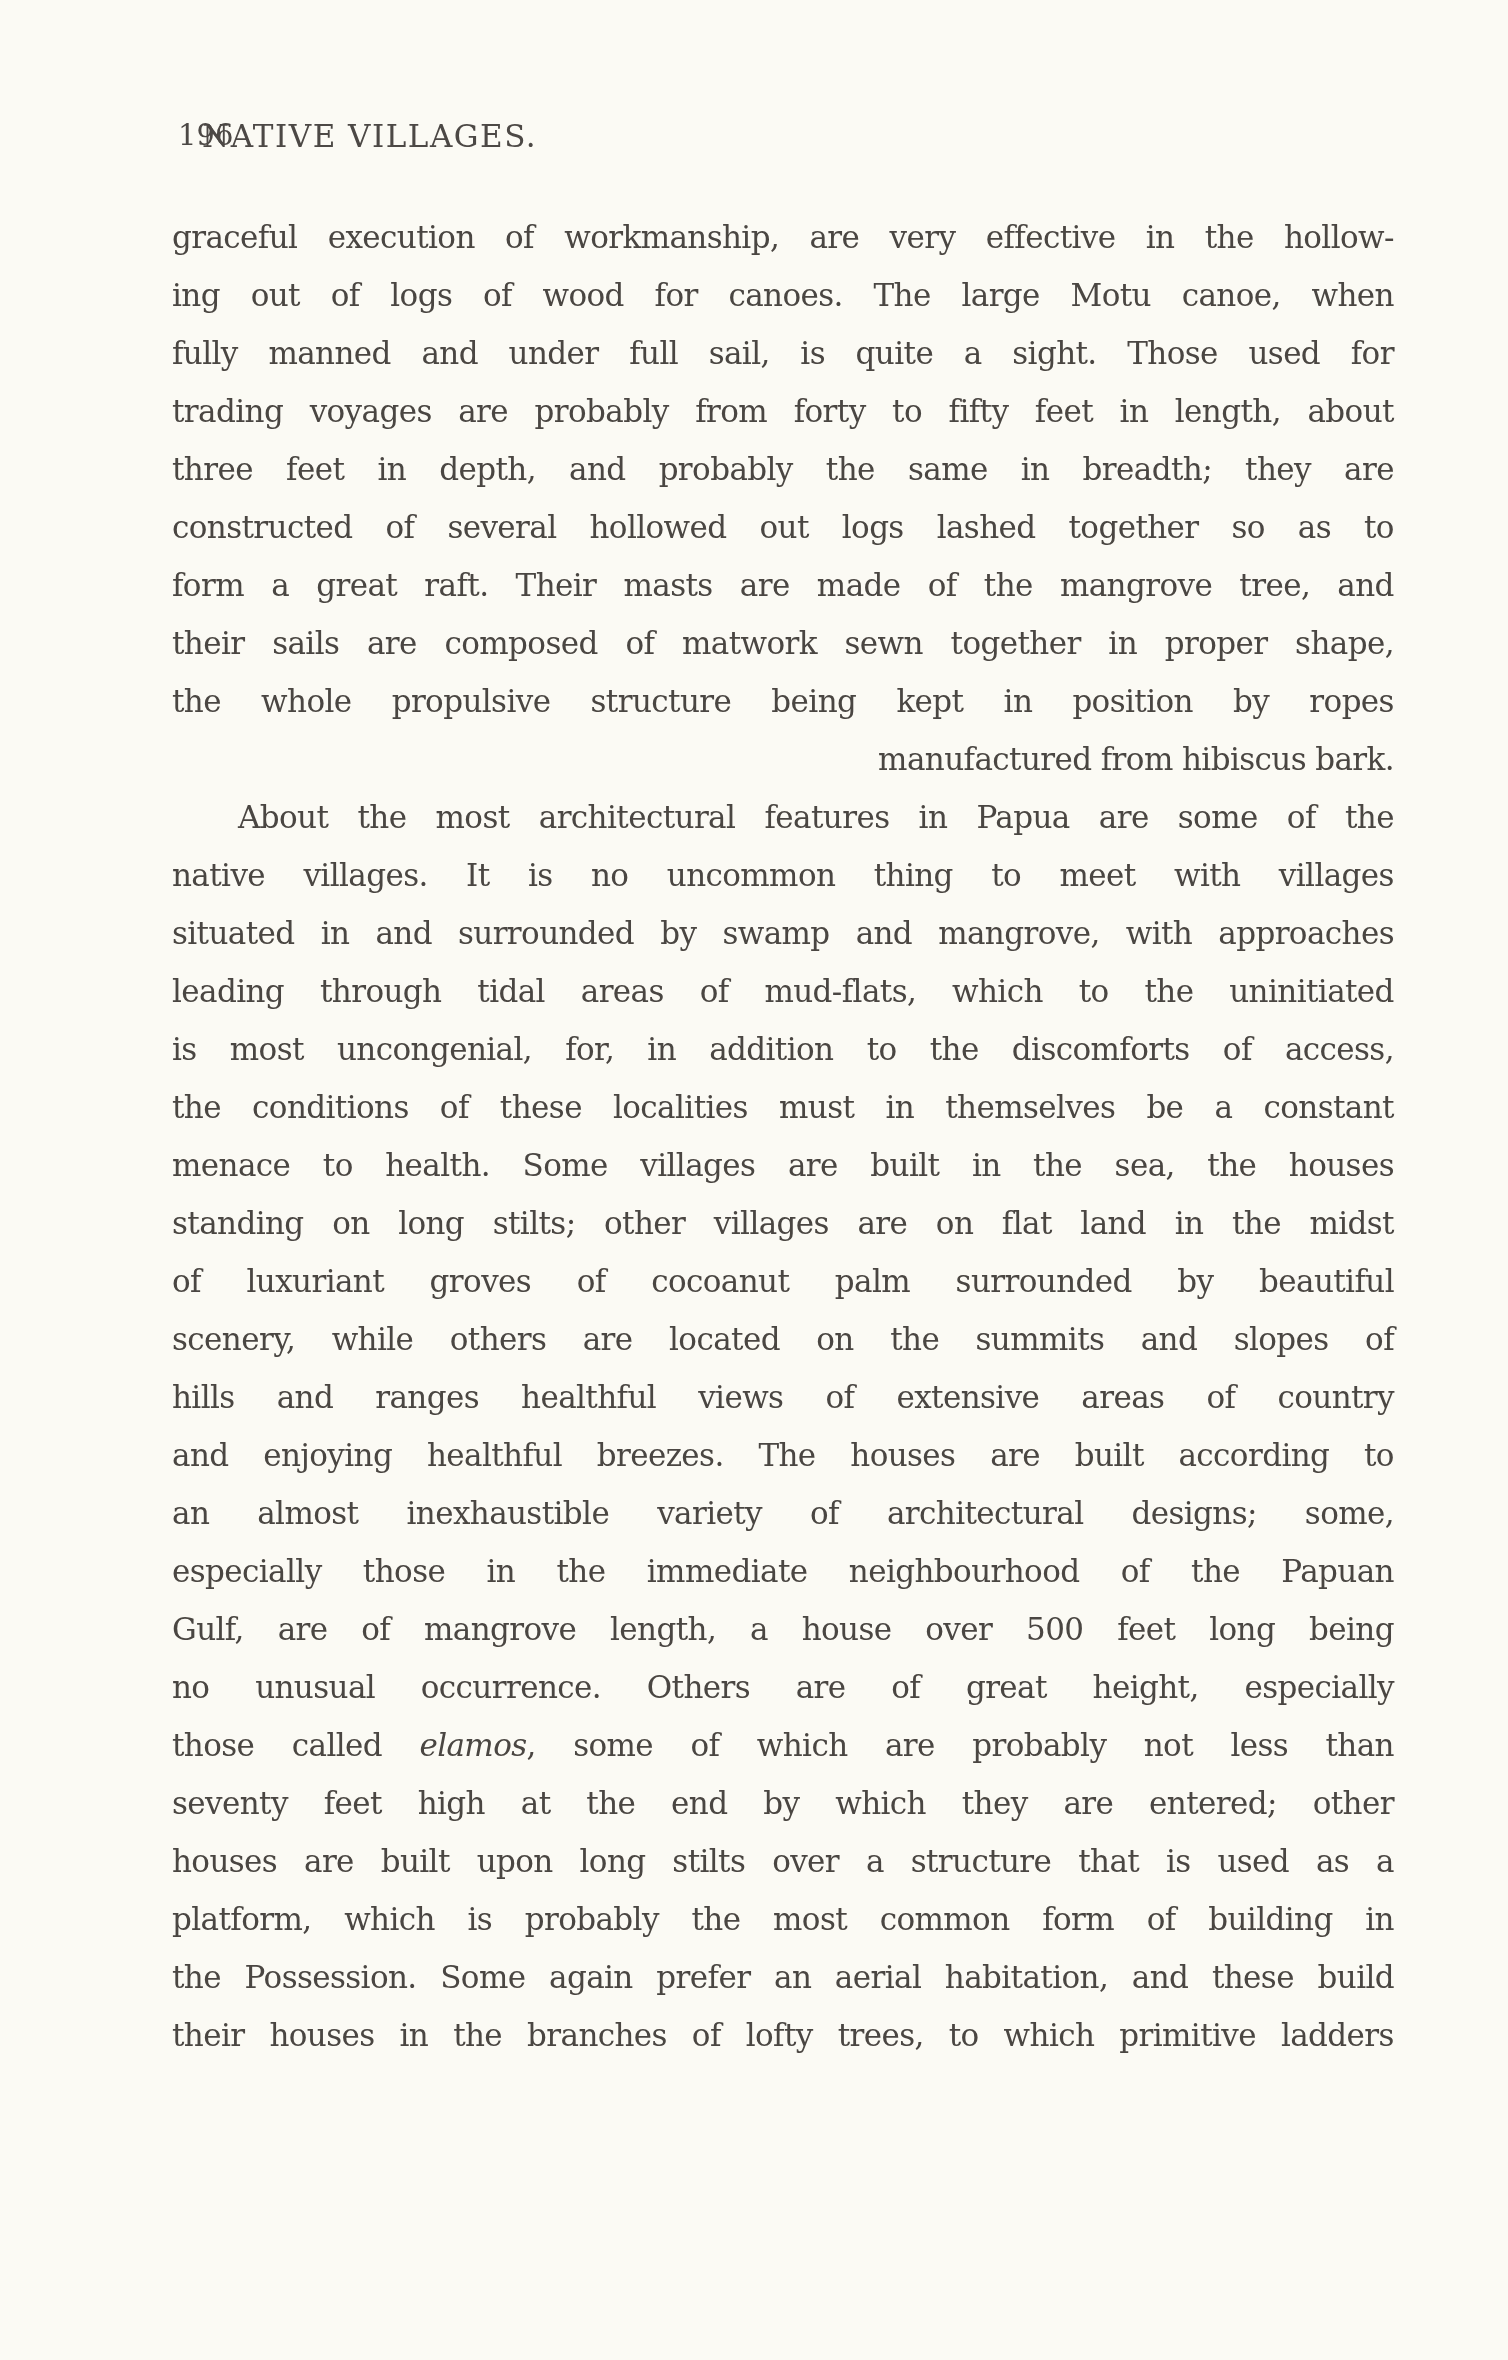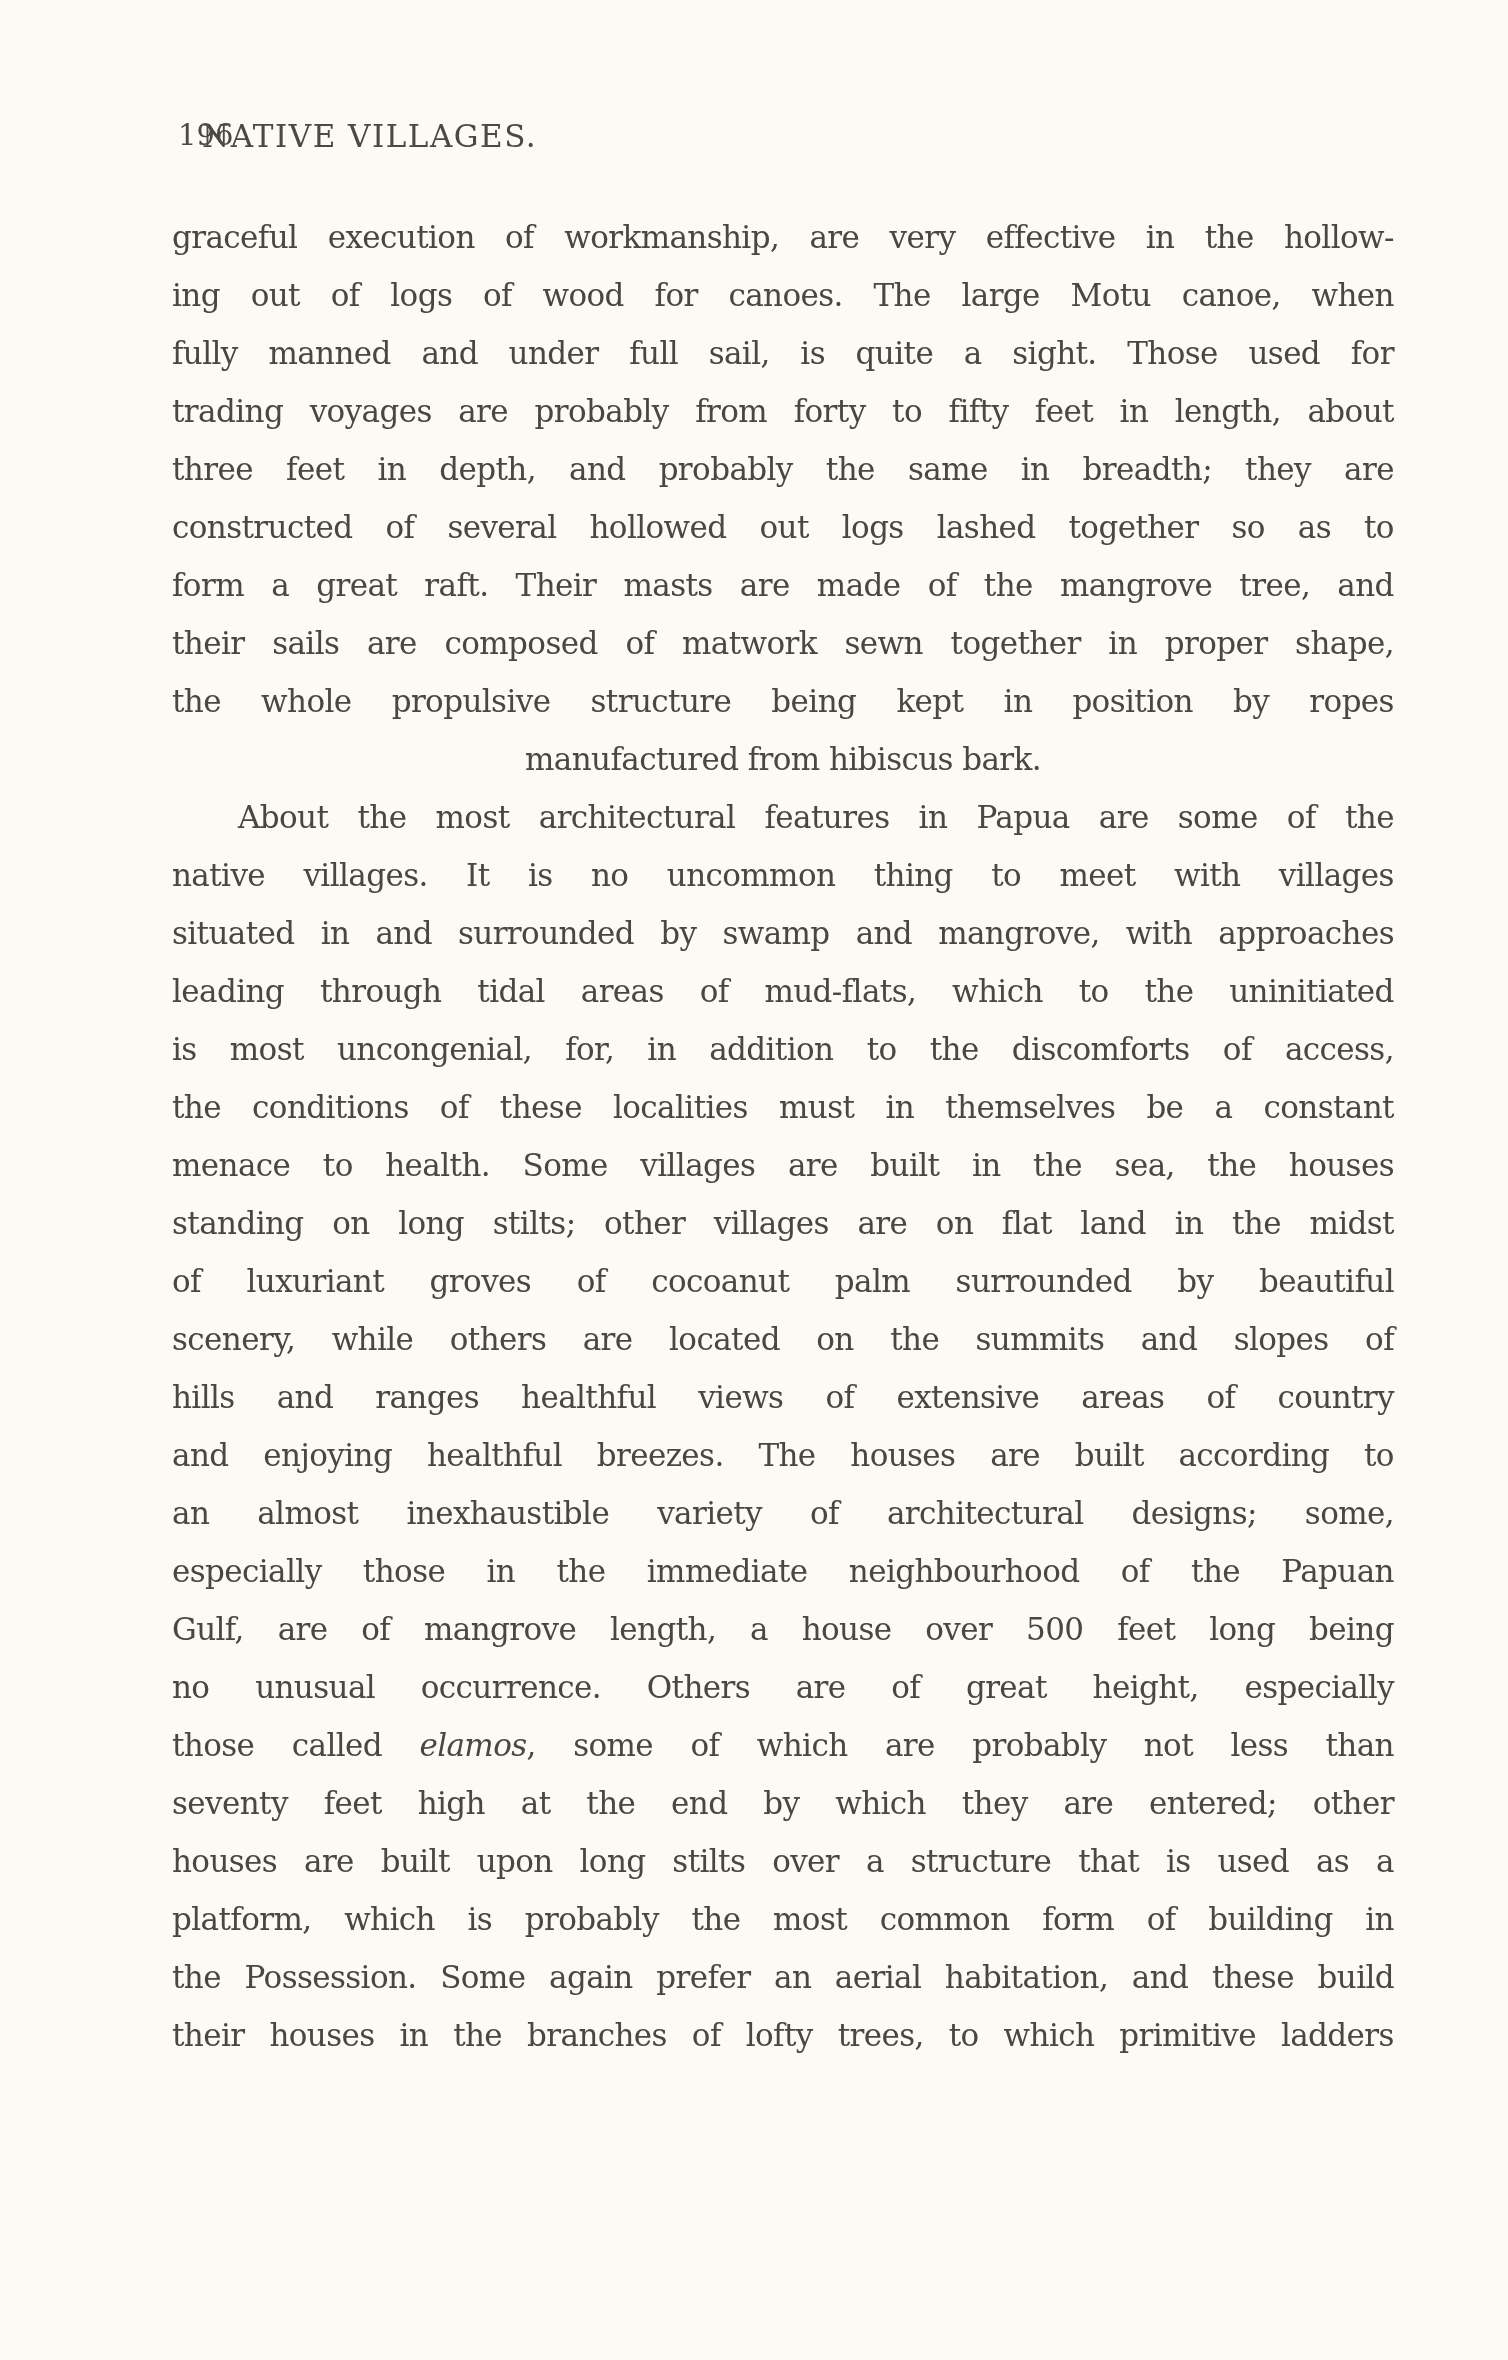--- a/index.html
+++ b/index.html
@@ -24,21 +24,21 @@
   }
   .body-text {
     position: absolute; top: 208px; left: 172px; width: 1222px;
   }
   .line {
     height: 58px; line-height: 58px; white-space: nowrap;
     font-size: 31px; letter-spacing: -0.6px;
     display: flex; justify-content: space-between;
     transform-origin: left center;
   }
-  .line.last { display: block; text-align: center; }
+  .line.last { display: block; text-align: right; }
   .line.indent { padding-left: 66px; }
   .line em { font-style: italic; }
 </style>
 </head>
 <body>
 
 <div class="running-head">
   <span class="page-number">196</span>
   <div class="head-title">NATIVE VILLAGES.</div>
 </div>

